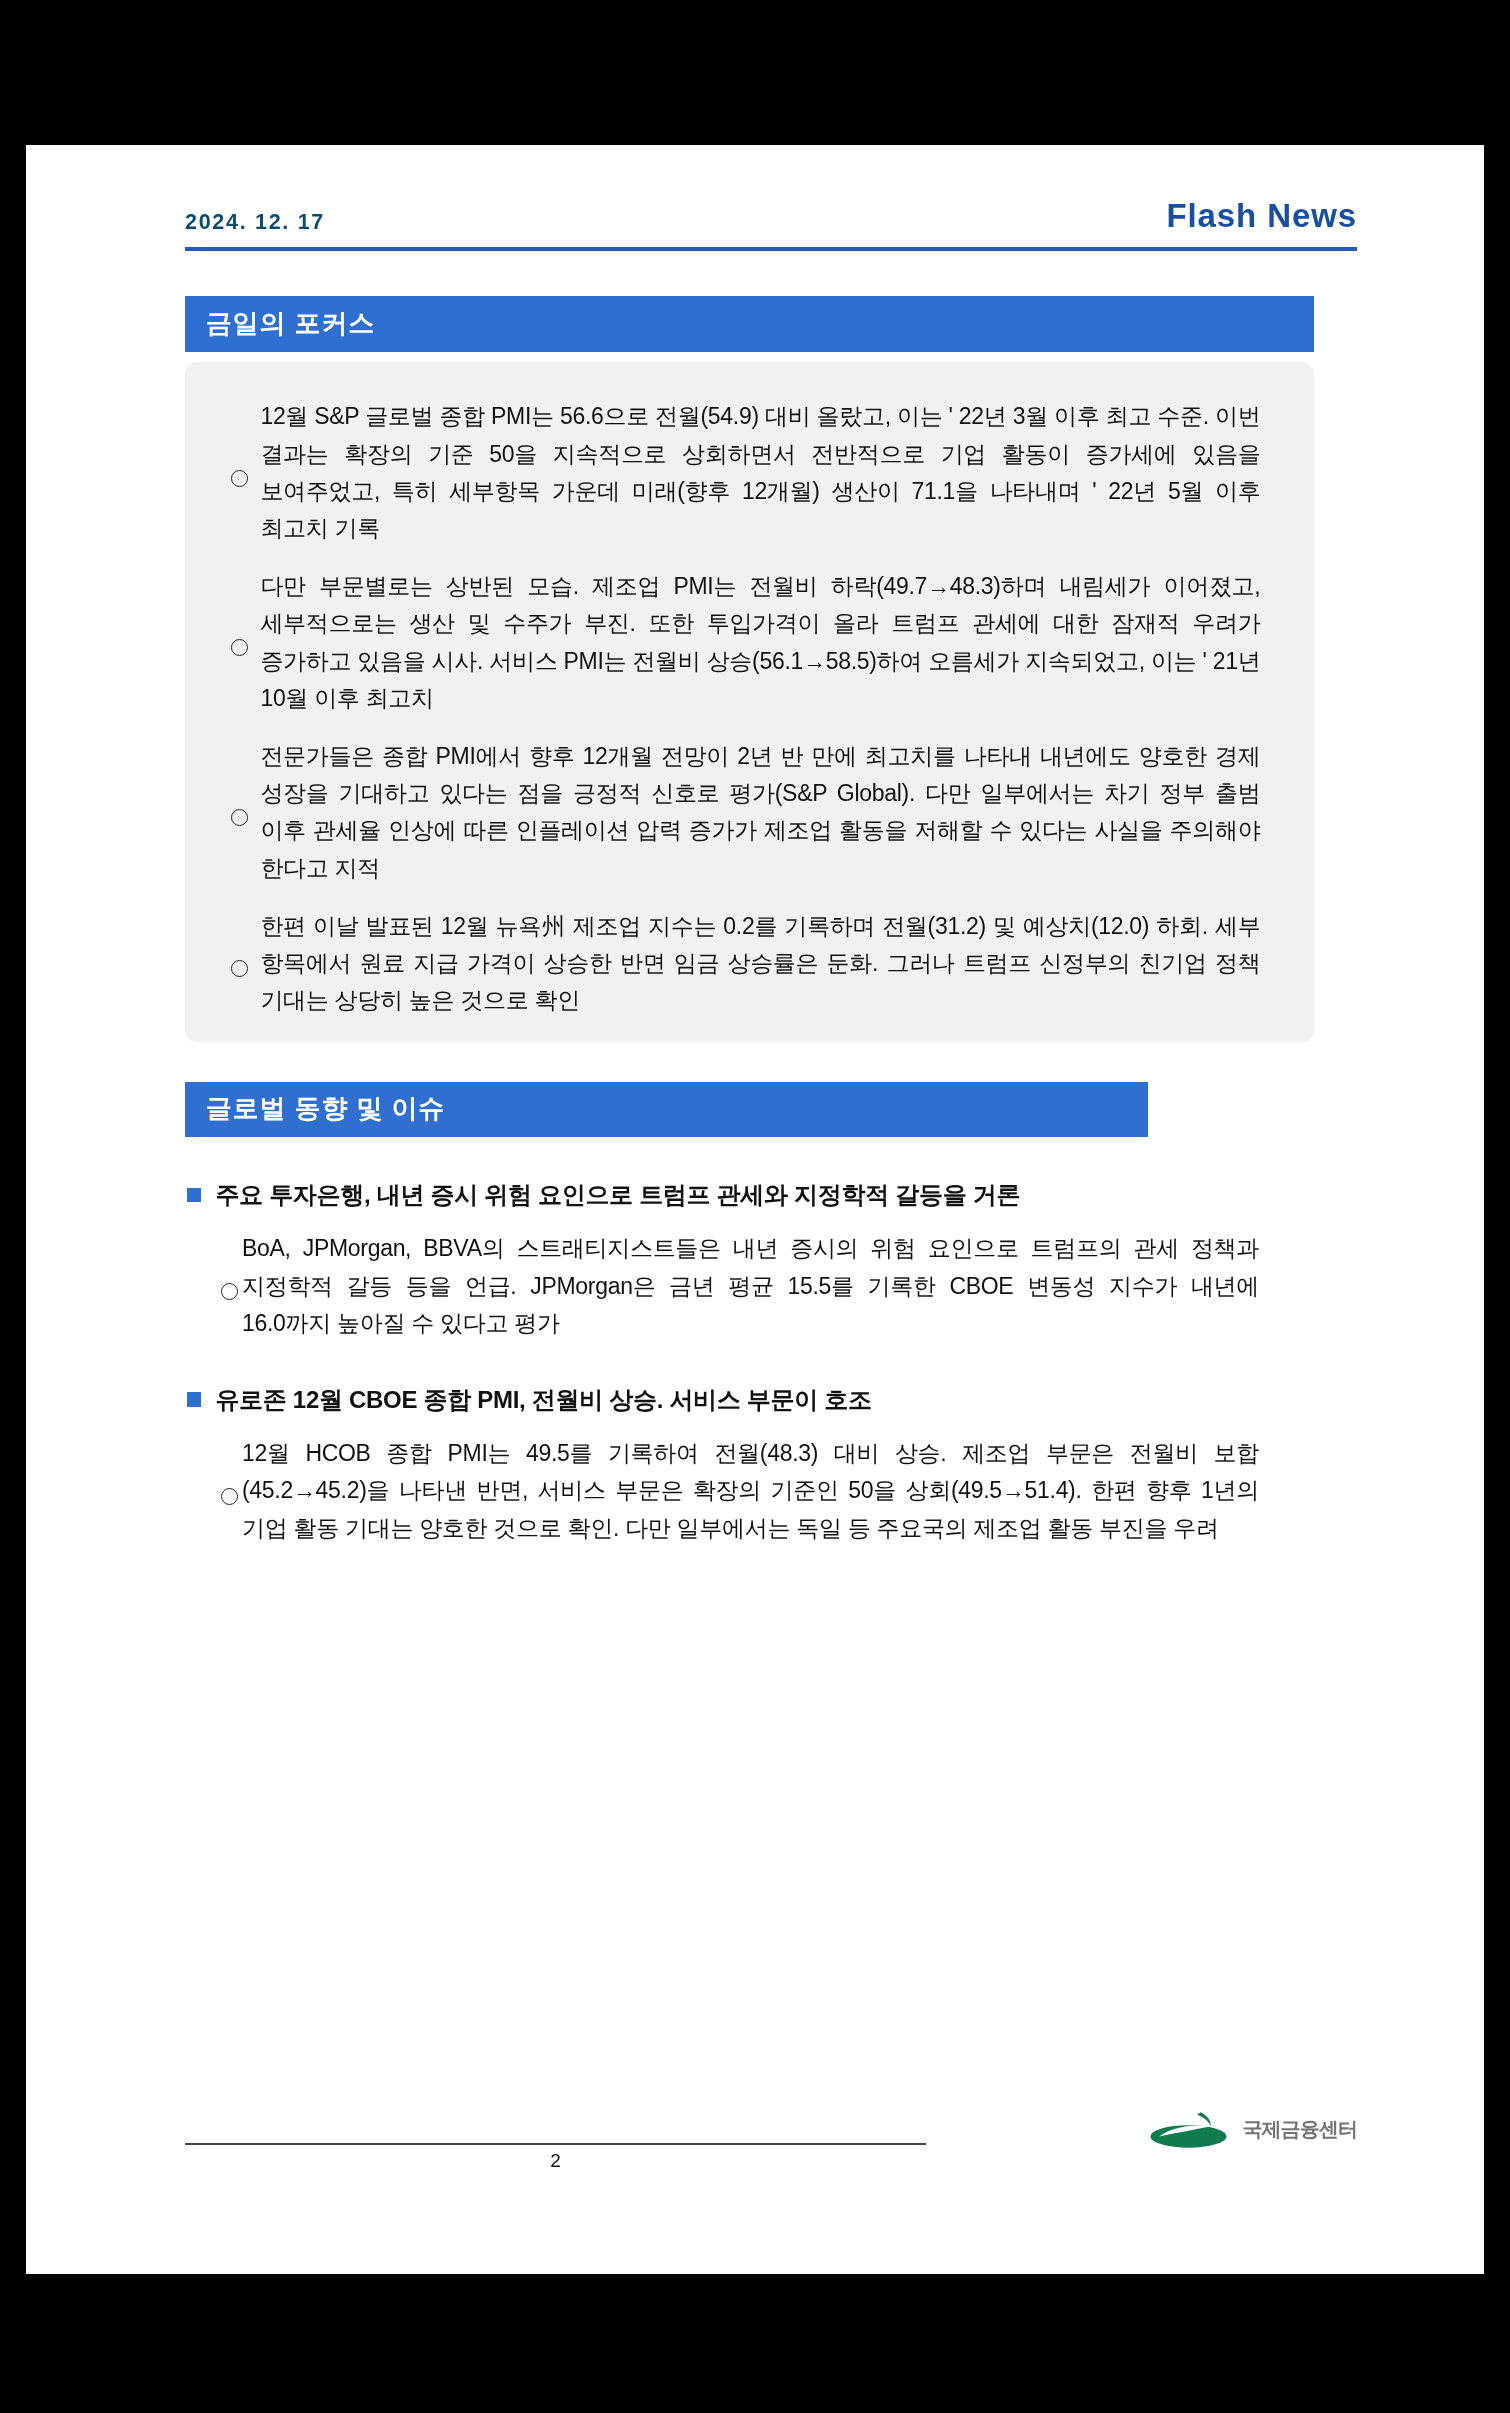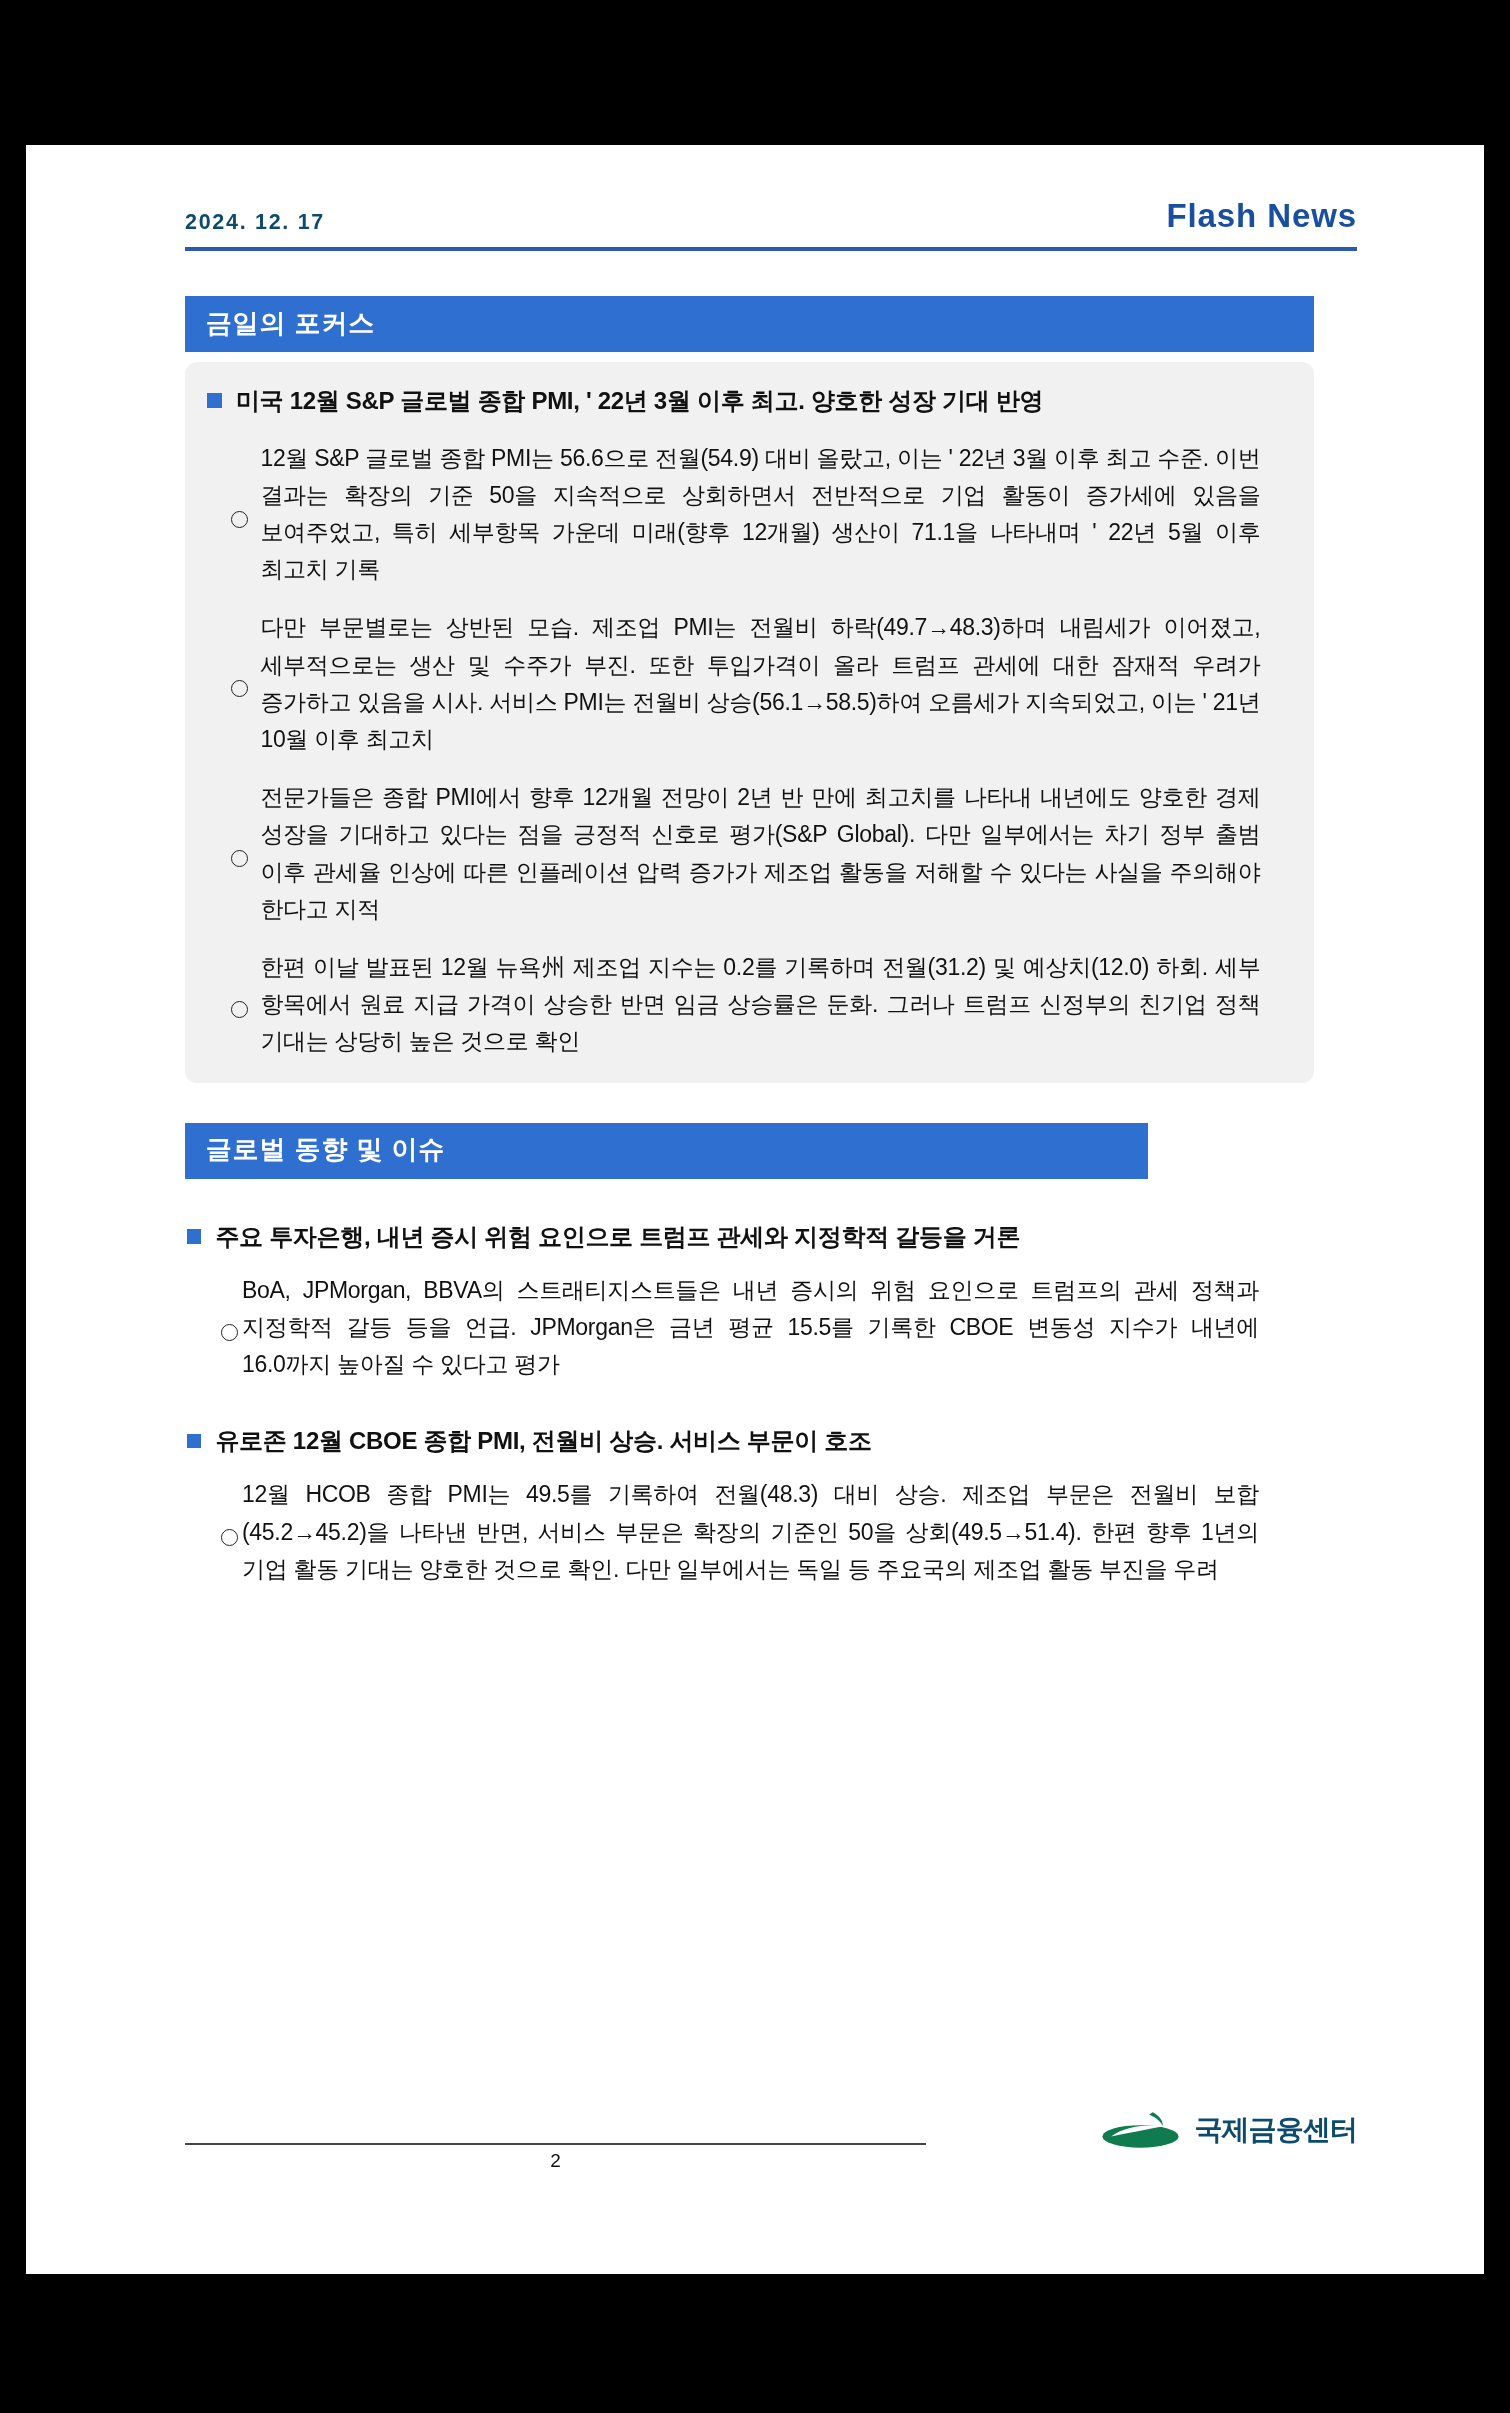--- a/index.html
+++ b/index.html
@@ -175,46 +175,42 @@
     display: flex;
     align-items: center;
     gap: 12px;
   }
   .logo-mark {
     width: 83px;
     height: 45px;
     position: relative;
   }
   .logo-text {
-    font-size: 28px;
-    font-weight: bold;
-    color: #0c4a6e;
+    font-size: 20px;
+    font-weight: bold;
+    color: #737373;
     letter-spacing: -0.9px;
   }
 </style>
 </head>
 <body>
 
 <div class="page">
   <div class="sheet">
     <div class="inner">
 
       <div class="doc-header">
         <div class="doc-date">2024. 12. 17</div>
         <div class="flash-news">Flash News</div>
       </div>
       <div class="header-rule"></div>
 
       <div class="section-bar focus-bar">금일의 포커스</div>
 
       <div class="focus-box">
-        <div class="head-item">
-          <span class="sq-bullet"></span>
-          <span class="head-text">미국 12월 S&amp;P 글로벌 종합 PMI, ' 22년 3월 이후 최고. 양호한 성장 기대 반영</span>
-        </div>
 
         <div class="bullet-item">
           <span class="circ-bullet"></span>
           <span class="body-text">12월 S&amp;P 글로벌 종합 PMI는 56.6으로 전월(54.9) 대비 올랐고, 이는 ' 22년 3월 이후 최고 수준. 이번 결과는 확장의 기준 50을 지속적으로 상회하면서 전반적으로 기업 활동이 증가세에 있음을 보여주었고, 특히 세부항목 가운데 미래(향후 12개월) 생산이 71.1을 나타내며 ' 22년 5월 이후 최고치 기록</span>
         </div>
 
         <div class="bullet-item">
           <span class="circ-bullet"></span>
           <span class="body-text">다만 부문별로는 상반된 모습. 제조업 PMI는 전월비 하락(49.7→48.3)하며 내림세가 이어졌고, 세부적으로는 생산 및 수주가 부진. 또한 투입가격이 올라 트럼프 관세에 대한 잠재적 우려가 증가하고 있음을 시사. 서비스 PMI는 전월비 상승(56.1→58.5)하여 오름세가 지속되었고, 이는 ' 21년 10월 이후 최고치</span>
         </div>

